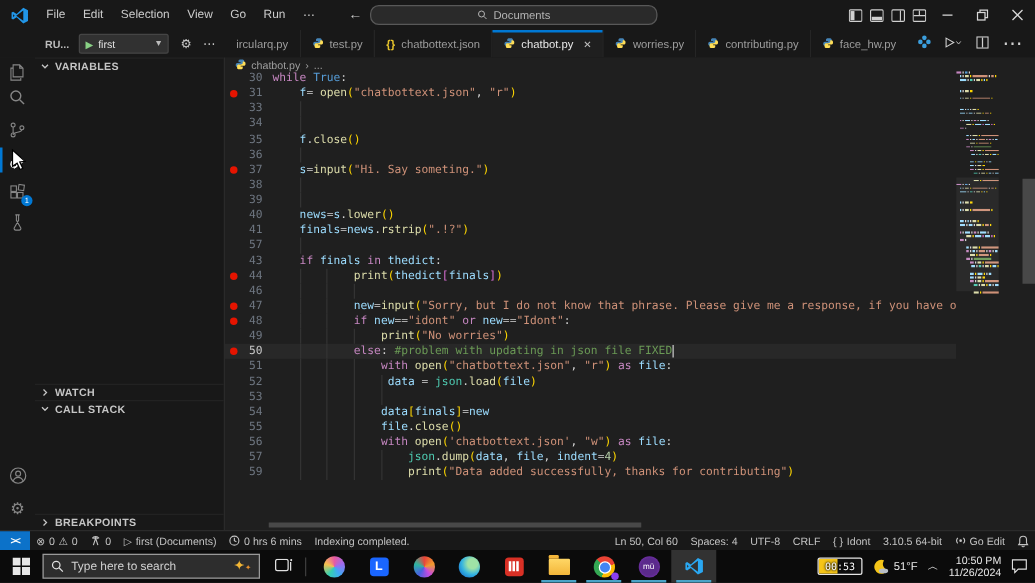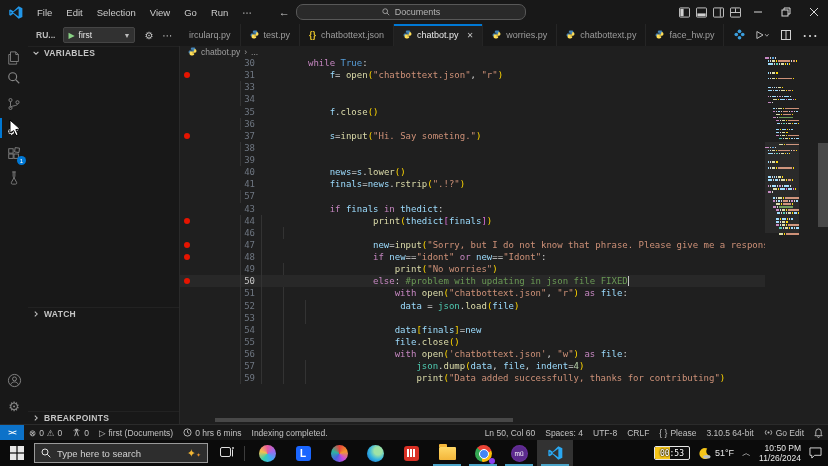--- a/index.html
+++ b/index.html
@@ -55,21 +55,21 @@
     padding-left:4px; color:#c5c5c5; font-size:8.5px; font-weight:bold; letter-spacing:.3px;
     border-top:1px solid #222; }
   .chev-svg { width:8px; height:8px; flex:none; }
 
   
   #editor { position:absolute; left:180px; top:46px; width:648px; height:378px; background:#1f1f1f; }
   #breadcrumb { height:11px; display:flex; align-items:center; gap:4px; padding-left:8px;
     color:#9f9f9f; font-size:8.5px; }
   #code-lines { position:absolute; left:0; top:11px; width:585px; height:364px; overflow:hidden;
     font-family:"DejaVu Sans Mono", monospace; font-size:9px; line-height:12.13px; }
-  .code-line { position:relative; height:12.13px; display:flex; white-space:pre;gap:45px; }
+  .code-line { position:relative; height:12.13px; display:flex; white-space:pre; }
   .code-line.current { background:rgba(255,255,255,0.045); }
   .bp { width:14px; flex:none; text-align:center; }
   .bp.on::before { content:""; display:inline-block; width:6px; height:6px; border-radius:50%;
     background:#e51400; margin-top:3px; }
   .lnum { width:16px; flex:none; text-align:right; color:#6e7681; margin-right:8px; }
   .current .lnum { color:#c6c6c6; }
   .ltext { flex:1; color:#d4d4d4; }
   .guide { position:absolute; top:0; bottom:0; width:1px; background:#333333; }
   .caret { display:inline-block; width:1px; height:10px; background:#c8c8c8; vertical-align:text-bottom; }
   .tk-kw{color:#C586C0}.tk-kc{color:#569CD6}.tk-fn{color:#DCDCAA}.tk-var{color:#9CDCFE}
@@ -241,21 +241,21 @@
             <path fill="#4584b6" d="M8 1C6 1 5 1.8 5 3v2h3v1H3.5C2 6 1 7 1 9s1 3 2.5 3H5v-2c0-1.5 1.3-2 3-2h3c1 0 2-.8 2-2V3c0-1.2-1-2-3-2H8z"></path>
             <path fill="#ffde57" d="M8 15c2 0 3-.8 3-2v-2H8v-1h4.5c1.5 0 2.5-1 2.5-3s-1-3-2.5-3H11v2c0 1.5-1.3 2-3 2H5c-1 0-2 .8-2 2v3c0 1.2 1 2 3 2h3z"></path>
           </svg></span>
         <span>worries.py</span>
       </div>
       <div class="tab">
         <span><svg width="9" height="9" viewBox="0 0 16 16">
             <path fill="#4584b6" d="M8 1C6 1 5 1.8 5 3v2h3v1H3.5C2 6 1 7 1 9s1 3 2.5 3H5v-2c0-1.5 1.3-2 3-2h3c1 0 2-.8 2-2V3c0-1.2-1-2-3-2H8z"></path>
             <path fill="#ffde57" d="M8 15c2 0 3-.8 3-2v-2H8v-1h4.5c1.5 0 2.5-1 2.5-3s-1-3-2.5-3H11v2c0 1.5-1.3 2-3 2H5c-1 0-2 .8-2 2v3c0 1.2 1 2 3 2h3z"></path>
           </svg></span>
-        <span>chatbottext.py</span>
+        <span>contributing.py</span>
       </div>
       <div class="tab">
         <span><svg width="9" height="9" viewBox="0 0 16 16">
             <path fill="#4584b6" d="M8 1C6 1 5 1.8 5 3v2h3v1H3.5C2 6 1 7 1 9s1 3 2.5 3H5v-2c0-1.5 1.3-2 3-2h3c1 0 2-.8 2-2V3c0-1.2-1-2-3-2H8z"></path>
             <path fill="#ffde57" d="M8 15c2 0 3-.8 3-2v-2H8v-1h4.5c1.5 0 2.5-1 2.5-3s-1-3-2.5-3H11v2c0 1.5-1.3 2-3 2H5c-1 0-2 .8-2 2v3c0 1.2 1 2 3 2h3z"></path>
           </svg></span>
         <span>face_hw.py</span>
       </div>
     </div>
   <div id="editor-actions">
@@ -340,20 +340,26 @@
       <svg class="chev-svg" viewBox="0 0 10 10">
         <path d="M2 3.5 5 6.5 8 3.5" fill="none" stroke="#c5c5c5" stroke-width="1.3"></path>
       </svg>
       <span>VARIABLES</span>
     </div>
     <div class="section" style="top: 261px;">
       <svg class="chev-svg" viewBox="0 0 10 10">
         <path d="M3.5 2 6.5 5 3.5 8" fill="none" stroke="#c5c5c5" stroke-width="1.3"></path>
       </svg>
       <span>WATCH</span>
+    </div>
+    <div class="section" style="top: 274px;">
+      <svg class="chev-svg" viewBox="0 0 10 10">
+        <path d="M2 3.5 5 6.5 8 3.5" fill="none" stroke="#c5c5c5" stroke-width="1.3"></path>
+      </svg>
+      <span>CALL STACK</span>
     </div>
     <div class="section" style="top: 365px;">
       <svg class="chev-svg" viewBox="0 0 10 10">
         <path d="M3.5 2 6.5 5 3.5 8" fill="none" stroke="#c5c5c5" stroke-width="1.3"></path>
       </svg>
       <span>BREAKPOINTS</span>
     </div>
   </div>
 
 <div id="editor">
@@ -503,21 +509,21 @@
         <span>Spaces: 4</span>
       </div>
     <div class="sb-item">
         <span>UTF-8</span>
       </div>
     <div class="sb-item">
         <span>CRLF</span>
       </div>
     <div class="sb-item">
         <span>{ }</span>
-        <span>Please</span>
+        <span>Idont</span>
       </div>
     <div class="sb-item">
         <span>3.10.5 64-bit</span>
       </div>
     <div class="sb-item">
       <svg width="9" height="9" viewBox="0 0 10 10">
           <circle cx="5" cy="5" r="1.2" fill="#c3c3c3"></circle>
           <path d="M2.5 7.5a3.8 3.8 0 0 1 0-5M7.5 2.5a3.8 3.8 0 0 1 0 5" fill="none" stroke="#c3c3c3"></path>
         </svg>
       <span>Go Edit</span>

